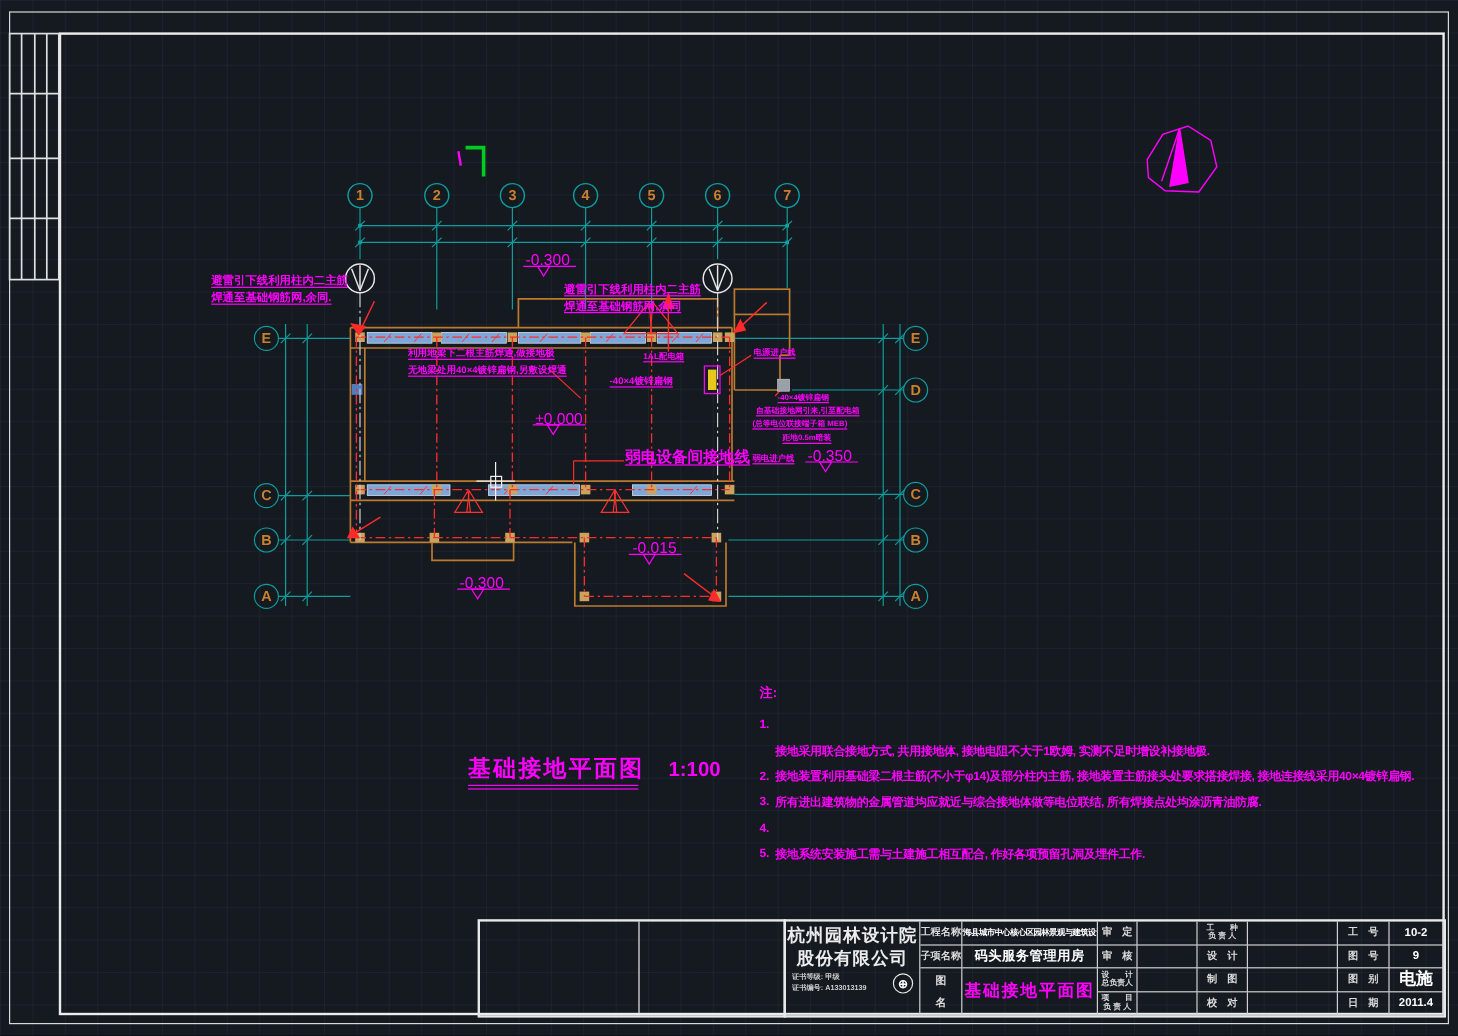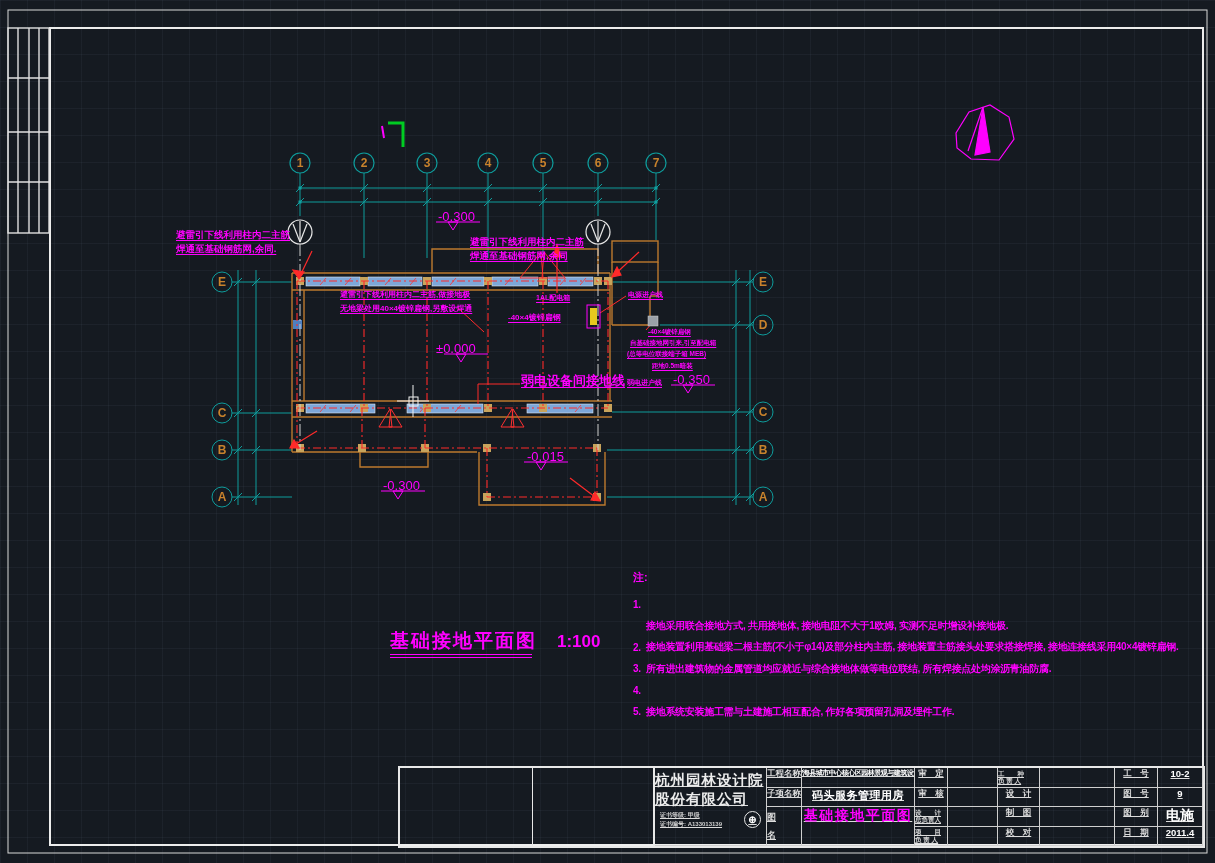--- a/index.html
+++ b/index.html
@@ -32,22 +32,22 @@
   .note-line{display:flex;height:21.4px;align-items:center;font-size:10px;letter-spacing:-0.3px;white-space:nowrap;}
   .note-num{width:13px;flex:none;}
   .sig-box{position:absolute;left:398px;top:766px;width:257px;height:82px;
            border:2px solid #e8e8e8;box-sizing:border-box;}
   .sig-div{position:absolute;left:132px;top:0;bottom:0;width:1px;background:#e8e8e8;}
   .tb{position:absolute;left:653px;top:766px;width:552px;height:82px;box-sizing:border-box;
       border:2px solid #e8e8e8;display:grid;
       grid-template-columns:112px 35px 113px 33px 50px 42px 75px 43px 45px;
       grid-template-rows:repeat(4,1fr);color:#dcdcdc;}
   .tb-cell{border-right:1px solid #cfcfcf;border-bottom:1px solid #cfcfcf;
-           display:flex;justify-content:center;overflow:hidden;
-           font-weight:bold;font-size:8.5px;box-sizing:border-box;text-decoration:underline;}
+           display:flex;align-items:center;justify-content:center;overflow:hidden;
+           font-weight:bold;font-size:8.5px;box-sizing:border-box;}
   .tb-cell.two{flex-direction:column;font-size:6.5px;line-height:1.15;justify-content:center;}
   .company{flex-direction:column;justify-content:flex-start;padding-top:3px;}
   .company .nm{font-size:14.5px;color:#ececec;line-height:1.3;letter-spacing:1px;}
   .company .certrow{display:flex;width:100%;align-items:center;justify-content:space-between;
                     padding:2px 5px 0 5px;box-sizing:border-box;}
   .company .cert{font-size:6px;color:#cfcfcf;font-weight:bold;line-height:1.5;text-align:left;}
   .logo{width:15px;height:15px;border:1px solid #e8e8e8;border-radius:50%;
         display:flex;align-items:center;justify-content:center;color:#fff;font-size:10px;flex:none;}
   .v-project{font-size:7px;color:#fff;white-space:nowrap;letter-spacing:-0.5px;}
   .v-sub{font-size:11px;color:#fff;letter-spacing:0.5px;}
@@ -352,34 +352,34 @@
       <line x1="397" y1="401" x2="429" y2="401"></line>
         <line x1="413" y1="385" x2="413" y2="417"></line>
       <rect x="409" y="397" width="9" height="9"></rect>
     </g>
   </svg>
 
   <span class="ann big" style="left:176px;top:230px;">避雷引下线利用柱内二主筋</span>
   <span class="ann big" style="left:176px;top:244px;">焊通至基础钢筋网,余同.</span>
   <span class="ann big" style="left:470px;top:237px;">避雷引下线利用柱内二主筋</span>
   <span class="ann big" style="left:470px;top:251px;">焊通至基础钢筋网,余同</span>
-  <span class="ann mid" style="left:340px;top:291px;">避雷引下线利用柱内二主筋,做接地极</span>
+  <span class="ann mid" style="left:340px;top:291px;">利用地梁下二根主筋焊通,做接地极</span>
   <span class="ann mid" style="left:340px;top:305px;">无地梁处用40×4镀锌扁钢,另敷设焊通</span>
   <span class="ann s7" style="left:536px;top:294px;">1AL配电箱</span>
   <span class="ann mid" style="left:508px;top:314px;">-40×4镀锌扁钢</span>
   <span class="ann s7" style="left:628px;top:291px;">电源进户线</span>
   <span class="ann tiny" style="left:648px;top:329px;">-40×4镀锌扁钢</span>
   <span class="ann tiny" style="left:630px;top:340px;">自基础接地网引来,引至配电箱</span>
   <span class="ann tiny" style="left:627px;top:351px;">(总等电位联接端子箱 MEB)</span>
   <span class="ann tiny" style="left:652px;top:363px;">距地0.5m暗装</span>
   <span class="ann s75" style="left:521px;top:374px;">弱电设备间接地线</span>
   <span class="ann s7" style="left:627px;top:379px;">弱电进户线</span>
 
   <span class="elev" style="left:438px;top:210px;">-0.300</span>
-  <span class="elev" style="left:436px;top:342px;">±0.000</span>
+  <span class="elev" style="left:446px;top:342px;">±0.000</span>
   <span class="elev" style="left:527px;top:450px;">-0.015</span>
   <span class="elev" style="left:383px;top:479px;">-0.300</span>
   <span class="elev" style="left:673px;top:373px;">-0.350</span>
 
   <div class="dwg-title">
     <span class="t">基础接地平面图</span>
     <span class="s">1:100</span>
   </div>
   <div class="uline" style="left:390px;top:654px;width:142px;"></div>
   <div class="uline" style="left:390px;top:657px;width:142px;"></div>

